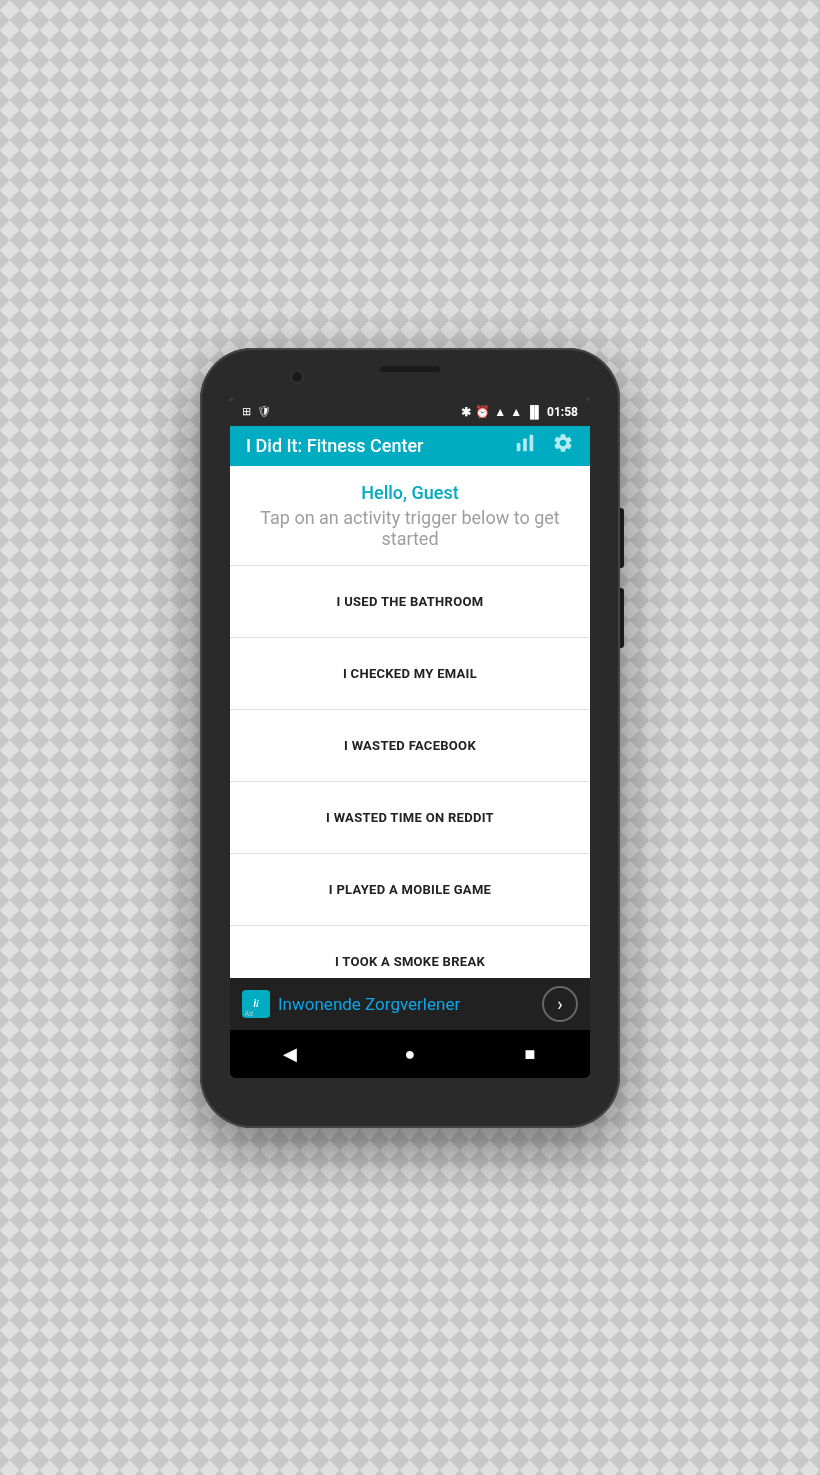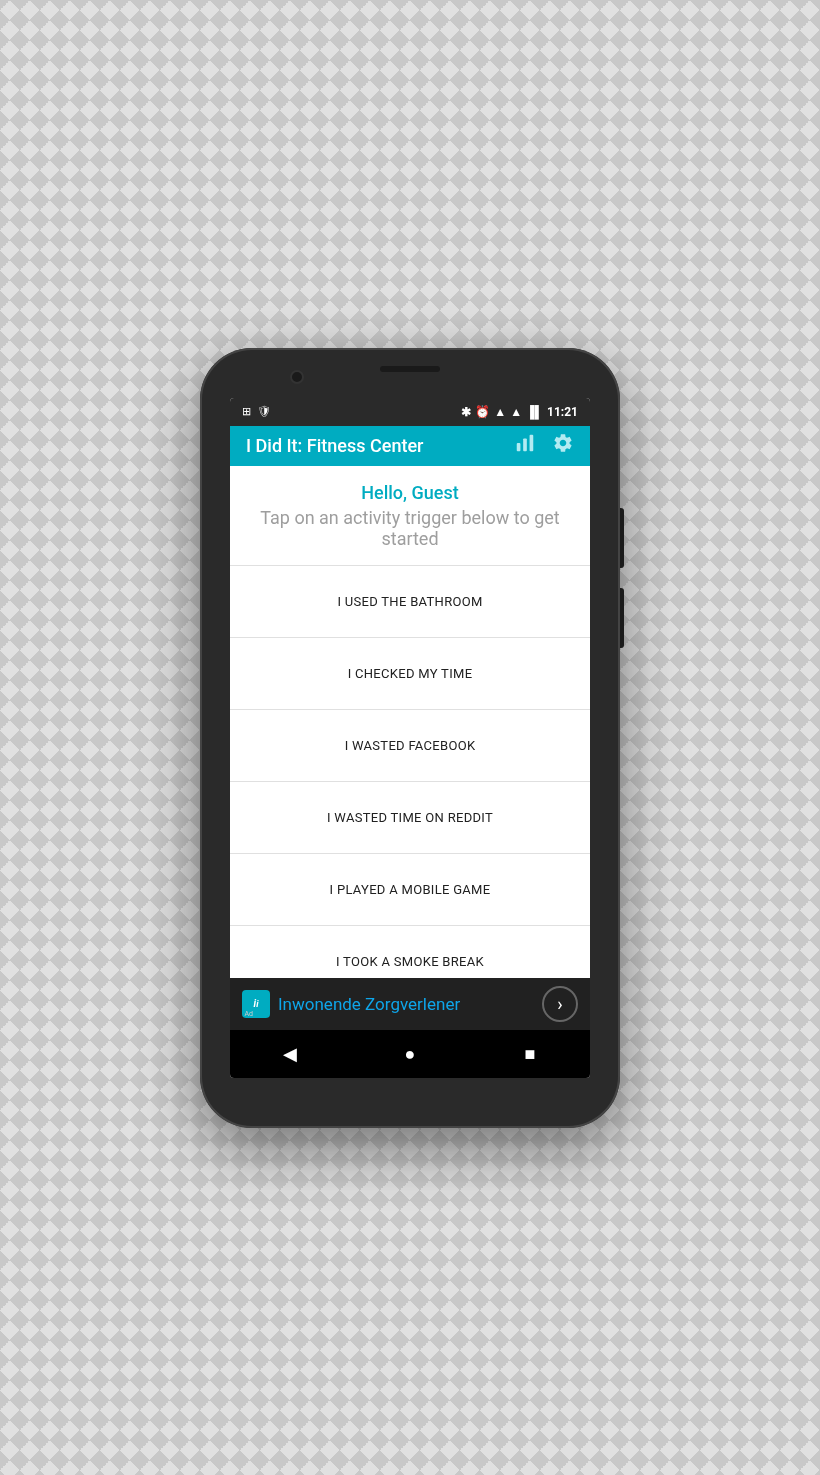--- a/index.html
+++ b/index.html
@@ -172,21 +172,21 @@
       align-items: center;
       justify-content: center;
       height: 72px;
       border-bottom: 1px solid #e0e0e0;
       cursor: pointer;
       padding: 0 16px;
     }
 
     .activity-label {
       font-size: 13px;
-      font-weight: 400;
+      font-weight: 700;
       color: #212121;
       letter-spacing: 0.3px;
       text-align: right;
     }
 
     
     .ad-banner {
       background: #212121;
       height: 52px;
       display: flex;
@@ -268,21 +268,21 @@
       <div class="status-left">
         <span>⊞</span>
         <span>🛡</span>
       </div>
       <div class="status-right">
         <span>✱</span>
         <span>⏰</span>
         <span>▲</span>
         <span>▲</span>
         <span>▐▌</span>
-        <span>11:21</span>
+        <span>01:58</span>
       </div>
     </div>
 
     <div class="app-bar">
       <span class="app-title">I Did It: Fitness Center</span>
       <div class="app-bar-icons">
         <span class="app-bar-icon">
           <svg width="22" height="22" viewBox="0 0 24 24" fill="#b2ebf2">
             <rect x="3" y="12" width="4" height="9" rx="1"></rect>
             <rect x="10" y="7" width="4" height="14" rx="1"></rect>
@@ -304,21 +304,21 @@
         <div class="greeting-subtitle">Tap on an activity trigger below to get started</div>
       </div>
 
       <div class="activity-list">
 
         <div class="activity-item">
           <span class="activity-label">I USED THE BATHROOM</span>
         </div>
 
         <div class="activity-item">
-          <span class="activity-label">I CHECKED MY TIME</span>
+          <span class="activity-label">I CHECKED MY EMAIL</span>
         </div>
 
         <div class="activity-item">
           <span class="activity-label">I WASTED FACEBOOK</span>
         </div>
 
         <div class="activity-item">
           <span class="activity-label">I WASTED TIME ON REDDIT</span>
         </div>
 

